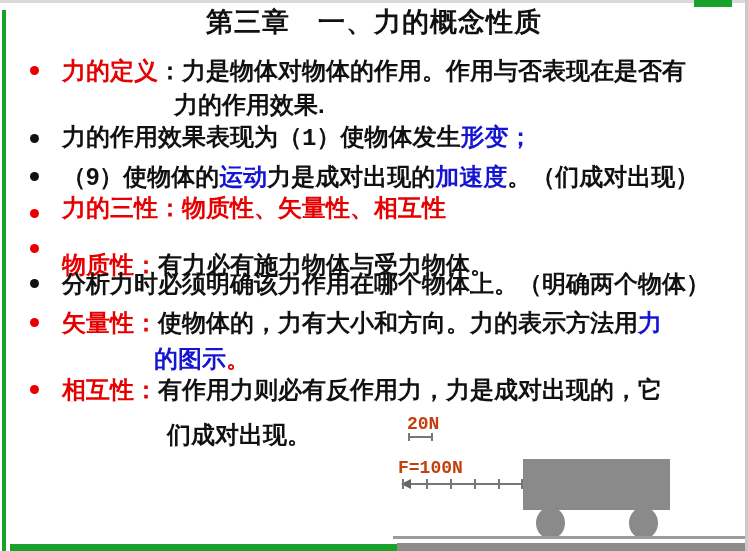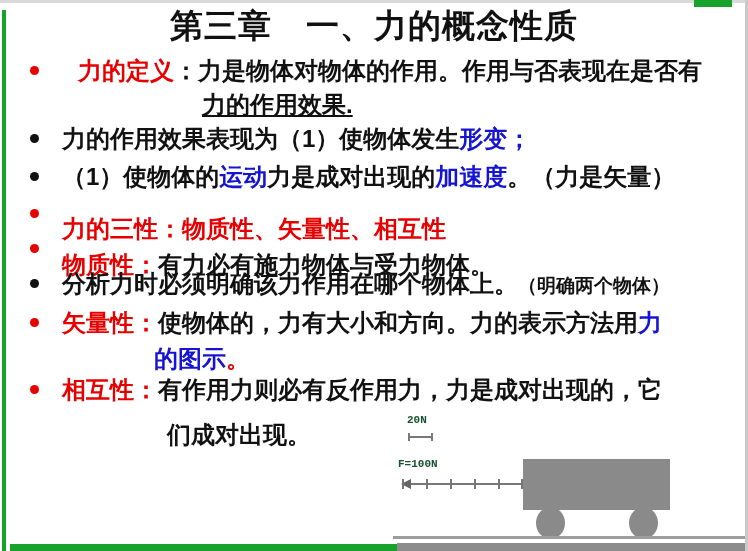--- a/index.html
+++ b/index.html
@@ -9,34 +9,34 @@
   }
   
   .top-border{position:absolute;left:0;top:0;width:748px;height:3px;background:#d9d9d9;}
   .right-border{position:absolute;right:0;top:0;width:3px;height:551px;background:#c9c9c9;}
   .accent-top-right{position:absolute;left:694px;top:0;width:38px;height:7px;background:#17a32b;}
   .accent-left{position:absolute;left:2px;top:10px;width:4px;height:541px;background:#17a32b;}
   .accent-bottom{position:absolute;left:10px;top:544px;width:387px;height:7px;background:#17a32b;}
   
   .title{
     position:absolute;left:0;top:4px;width:748px;text-align:center;
-    font-size:33px;font-weight:bold;color:#111;letter-spacing:1px;white-space:nowrap;
+    font-size:27px;font-weight:bold;color:#111;letter-spacing:1px;white-space:nowrap;
   }
   
   .line{position:absolute;left:62px;white-space:nowrap;font-size:24px;font-weight:bold;line-height:30px;color:#111;}
   .line .seg.red{color:#e60000;}
   .line .seg.blue{color:#1414d2;}
   .line .seg.black{color:#111111;}
-  .line .seg.small{font-size:19px;}
+  .line .seg.small{font-size:24px;}
   .marker{position:absolute;width:9px;height:9px;border-radius:50%;}
   .marker.red{background:#e60000;}
   .marker.black{background:#111111;}
   
   .dlabel{position:absolute;font-family:"Liberation Mono","DejaVu Sans Mono",monospace;
-          font-size:11px;font-weight:bold;color:#14532d;letter-spacing:0;}
+          font-size:18px;font-weight:bold;color:#c2410c;letter-spacing:0;}
   .hline{position:absolute;background:#777;}
   .tick{position:absolute;width:2px;background:#777;}
   .arrowhead{position:absolute;width:0;height:0;border-top:5px solid transparent;
              border-bottom:5px solid transparent;border-right:10px solid #666;}
   .cart-body{position:absolute;left:523px;top:459px;width:147px;height:51px;background:#8a8a8a;}
   .wheel{position:absolute;top:507px;width:29px;height:32px;border-radius:50%;background:#8a8a8a;}
   .ground-line{position:absolute;left:393px;top:536px;width:352px;height:3px;background:#9c9c9c;}
   .ground-bar{position:absolute;left:397px;top:543px;width:348px;height:8px;background:#8c8c8c;}
 </style>
 </head>
@@ -46,25 +46,25 @@
 
   <div class="top-border"></div>
   <div class="right-border"></div>
   <div class="accent-top-right"></div>
   <div class="accent-left"></div>
   <div class="accent-bottom"></div>
 
   <div class="title">第三章　一、力的概念性质</div>
 
   <div id="lines">
-    <div class="line" style="top: 56px; margin-left: 16px;"><span class="seg red">力的定义</span><span class="seg black">：</span><span class="seg black">力是物体对物体的作用。作用与否表现在是否有</span></div>
-    <div class="line" style="top: 90px; left: 202px; text-decoration: underline;"><span class="seg black">力的作用效果.</span></div>
-    <div class="line" style="top: 124px;"><span class="seg black">力的作用效果表现为（1）使物体发生</span><span class="seg blue">形变；</span></div>
-    <div class="line" style="top: 162px;"><span class="seg black">（1）使物体的</span><span class="seg blue">运动</span><span class="seg black">力是成对出现的</span><span class="seg blue">加速度</span><span class="seg black">。（力是矢量）</span></div>
-    <div class="line" style="top: 214px;"><span class="seg red">力的三性：物质性、矢量性、相互性</span></div>
+    <div class="line" style="top: 56px;"><span class="seg red">力的定义</span><span class="seg black">：</span><span class="seg black">力是物体对物体的作用。作用与否表现在是否有</span></div>
+    <div class="line" style="top: 90px; left: 174px;"><span class="seg black">力的作用效果.</span></div>
+    <div class="line" style="top: 124px; font-family: Liberation Mono, monospace;"><span class="seg black">力的作用效果表现为（1）使物体发生</span><span class="seg blue">形变；</span></div>
+    <div class="line" style="top: 162px;"><span class="seg black">（9）使物体的</span><span class="seg blue">运动</span><span class="seg black">力是成对出现的</span><span class="seg blue">加速度</span><span class="seg black">。（们成对出现）</span></div>
+    <div class="line" style="top: 193px;"><span class="seg red">力的三性：物质性、矢量性、相互性</span></div>
     <div class="line" style="top: 250px;"><span class="seg red">物质性：</span><span class="seg black">有力必有施力物体与受力物体。</span></div>
     <div class="line" style="top: 269px;"><span class="seg black">分析力时必须明确该力作用在哪个物体上。</span><span class="seg black small">（明确两个物体）</span></div>
     <div class="line" style="top: 308px;"><span class="seg red">矢量性：</span><span class="seg black">使物体的，力有大小和方向。力的表示方法用</span><span class="seg blue">力</span></div>
     <div class="line" style="top: 344px; left: 154px;"><span class="seg blue">的图示</span><span class="seg red">。</span></div>
     <div class="line" style="top: 375px;"><span class="seg red">相互性：</span><span class="seg black">有作用力则必有反作用力，力是成对出现的，它</span></div>
     <div class="line" style="top: 420px; left: 167px;"><span class="seg black">们成对出现。</span></div>
   <span class="marker red" style="left: 30px; top: 66px;"></span>
       <span class="marker black" style="left: 30px; top: 134px;"></span>
       <span class="marker black" style="left: 30px; top: 172px;"></span>
       <span class="marker red" style="left: 30px; top: 209px;"></span>

